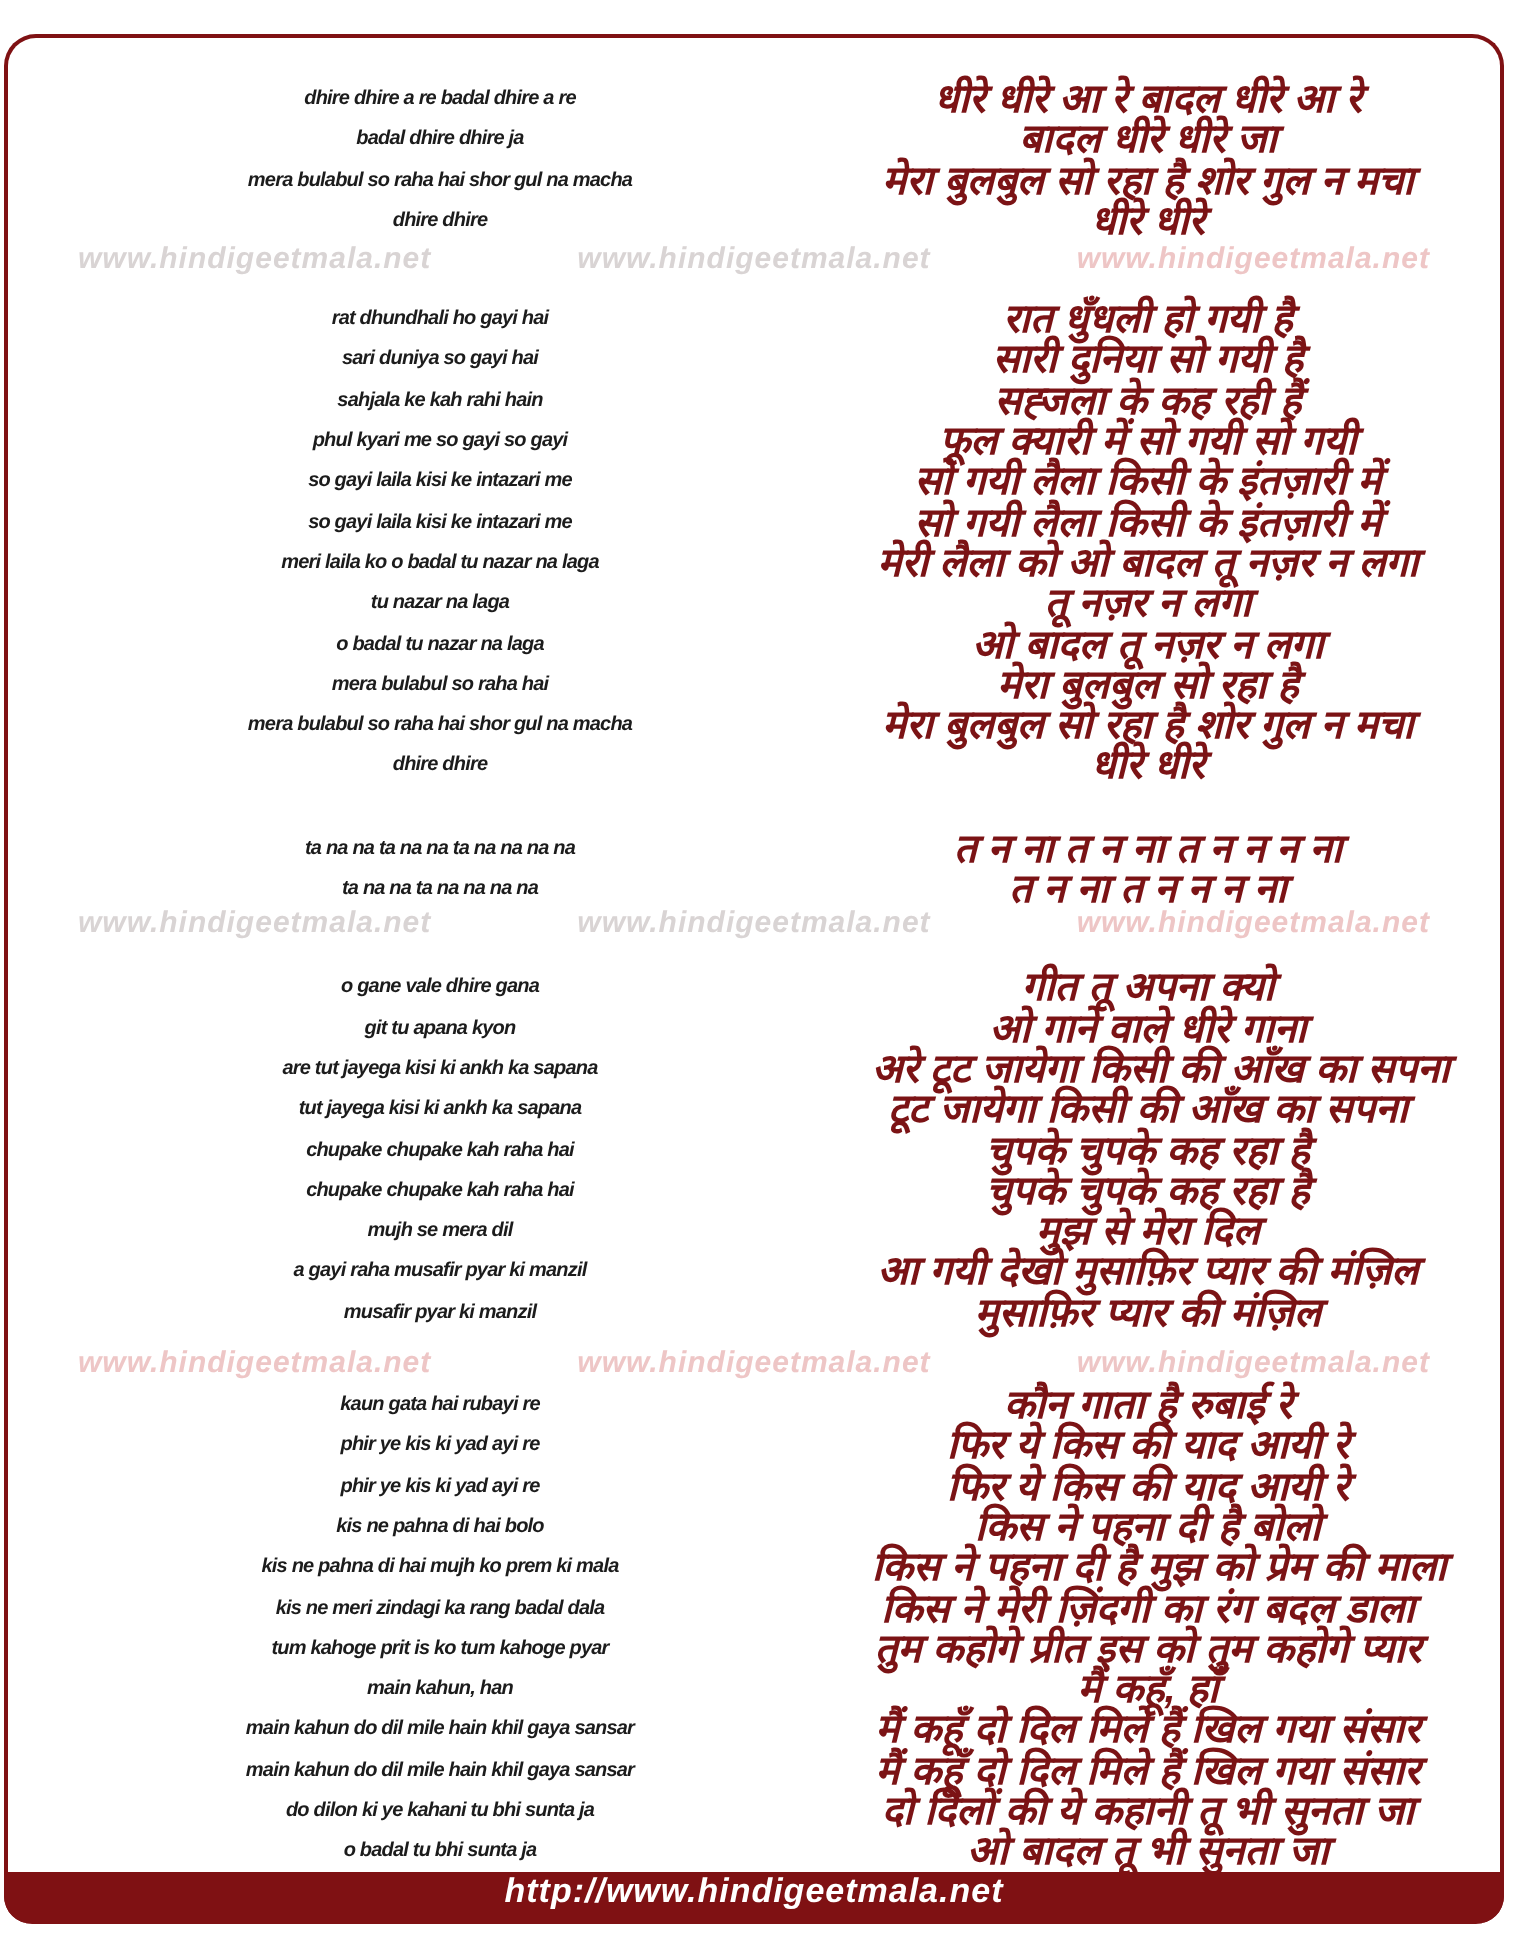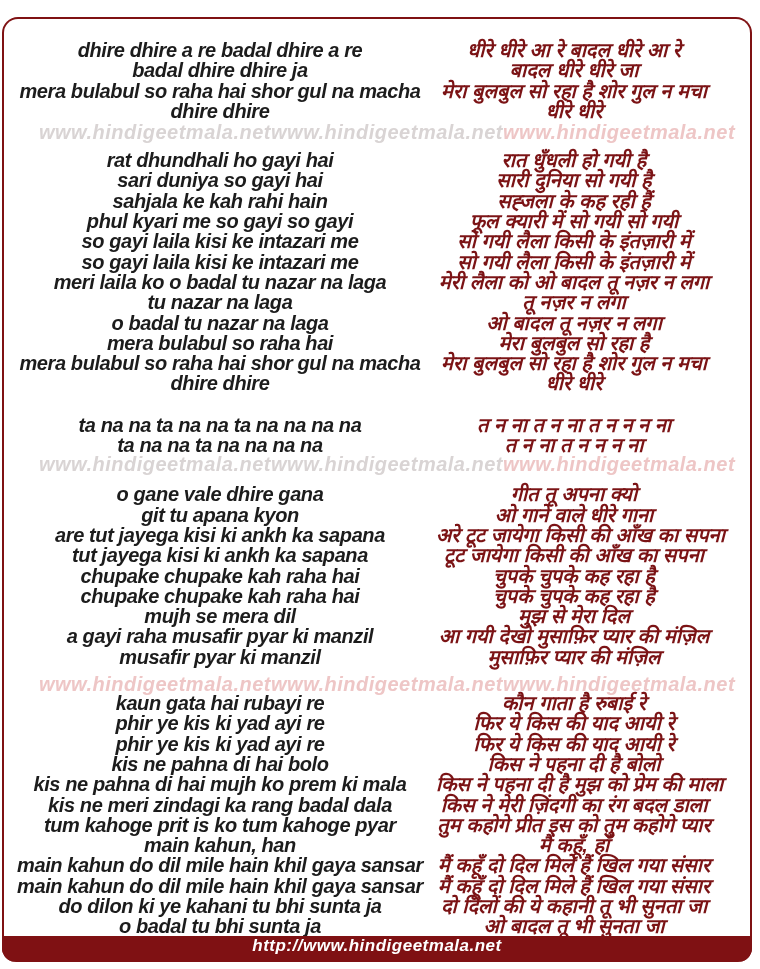--- a/index.html
+++ b/index.html
@@ -31,21 +31,21 @@
   .col .stanza:nth-child(1){ margin-top:21px; }
   .col .stanza:nth-child(2){ margin-top:29px; }
   .col .stanza:nth-child(3){ margin-top:21px; }
   .col .stanza:nth-child(4){ margin-top:29px; }
   .col .stanza:nth-child(5){ margin-top:26px; }
   .line{
     line-height:20.3px;
     white-space:nowrap;
   }
   .col-left .line{
-    font-size:20px;
+    font-size:10px;
     font-weight:bold;
     font-style:italic;
     letter-spacing:-0.4px;
     color:#1c1c1c;
   }
   .col-right .line{
     font-size:20px;
     font-weight:bold;
     font-style:italic;
     color:#7b1315;
@@ -53,21 +53,21 @@
   .watermark-row{
     position:absolute;
     left:0; width:100%;
     box-sizing:border-box;
     padding:0 35px;
     display:flex;
     justify-content:space-between;
     pointer-events:none;
   }
   .watermark-row .wm{
-    font-size:20px;
+    font-size:15px;
     font-weight:bold;
     font-style:italic;
     letter-spacing:0.5px;
     white-space:nowrap;
   }
   .wm-row-0{ top:102px; }
   .wm-row-1{ top:434px; }
   .wm-row-2{ top:654px; }
   .footer{
     position:absolute;

